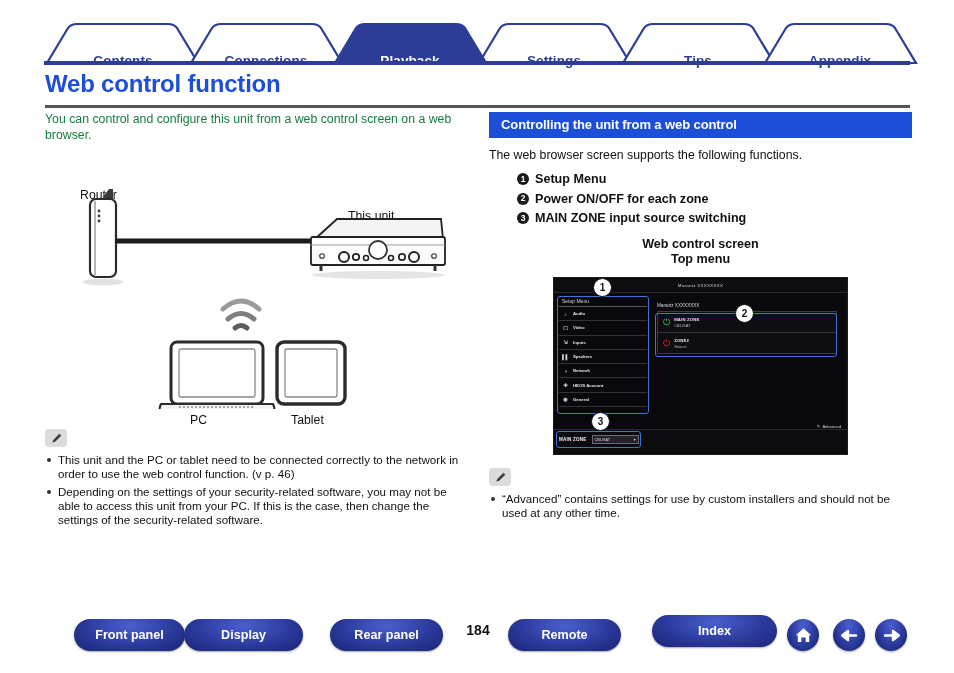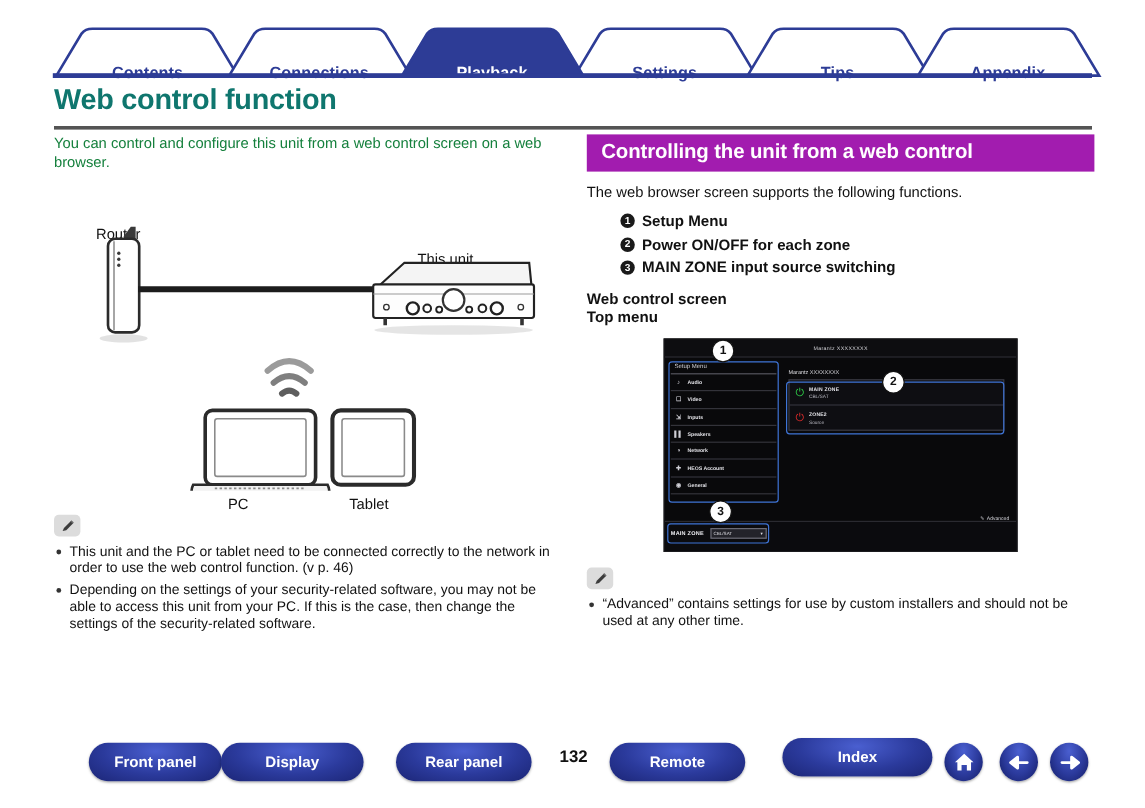--- a/index.html
+++ b/index.html
@@ -15,21 +15,21 @@
     position:absolute;top:33px;text-align:center;
     font-size:13.5px;font-weight:bold;color:#2d3c96;
     letter-spacing:.1px;white-space:nowrap;cursor:pointer;
   }
   .tablabel.active{color:#ffffff;}
   .tabrule{position:absolute;left:44px;top:61px;width:866px;height:4px;background:#2d3c96;}
 
   
   .page-title{
     position:absolute;left:45px;top:70px;
-    font-size:24px;font-weight:bold;color:#0f766e;letter-spacing:-.2px;
+    font-size:24px;font-weight:bold;color:#1d4ed8;letter-spacing:-.2px;
   }
   .title-rule{position:absolute;left:45px;top:105px;width:865px;height:3px;background:#545454;}
 
   
   .colL{position:absolute;left:45px;top:112px;width:420px;}
   .colR{position:absolute;left:489px;top:112px;width:423px;}
 
   .para{font-size:12.3px;line-height:15.5px;color:#15803d;}
 
   
@@ -46,36 +46,36 @@
     position:relative;padding-left:13px;margin-bottom:3px;
     font-size:11.6px;line-height:14.3px;color:#111;
   }
   .bullets li:before{
     content:"";position:absolute;left:2px;top:5px;
     width:4px;height:4px;border-radius:50%;background:#333;
   }
 
   
   .sec-head{
-    background:#a21caf;color:#fff;font-size:17px;font-weight:bold;
+    background:#1d4ed8;color:#fff;font-size:13px;font-weight:bold;
     padding:5px 10px 6px 12px;letter-spacing:-.1px;
   }
   .sec-intro{font-size:12.3px;line-height:15px;margin-top:10px;color:#111;}
   .func-list{margin:9px 0 0 0;padding:0 0 0 28px;list-style:none;}
   .func-list li{
     display:flex;align-items:center;gap:6px;
     font-size:12.6px;font-weight:bold;margin-bottom:5.5px;color:#111;
   }
   .numdot{
     flex:0 0 auto;width:12px;height:12px;border-radius:50%;background:#1a1a1a;
     color:#fff;font-size:8.5px;font-weight:bold;
     display:flex;align-items:center;justify-content:center;line-height:1;
   }
   .mockcap{
-    font-size:12.6px;font-weight:bold;line-height:15px;
+    text-align:center;font-size:12.6px;font-weight:bold;line-height:15px;
     margin-top:12px;color:#111;
   }
 
   
   .mockwrap{position:relative;width:295px;margin:10px auto 0 auto;}
   .mock{
     position:relative;width:295px;height:178px;background:#09090b;
     border:1px solid #1b1b1e;box-sizing:border-box;overflow:hidden;
   }
   .mock-top{
@@ -382,21 +382,21 @@
   </div>
 </div>
 
 <div class="footer">
   <div class="pill" style="left:45px;top:4px;width:111px;margin-left:29px;">Front panel</div>
   <div class="pill" style="left:184px;top:4px;width:119px;">Display</div>
   <div class="pill" style="left:508px;top:4px;width:113px;">Remote</div>
   <div class="pill" style="left:330px;top:4px;width:113px;">Rear panel</div>
   <div class="pill" style="left:652px;top:0;width:125px;">Index</div>
 </div>
-<div class="pagenum">132</div>
+<div class="pagenum">184</div>
 
 <div class="circbtn" style="left:787px;">
   <svg width="19" height="19" viewBox="0 0 19 19">
     <path d="M9.5,2.2 L17.2,9.2 L15.2,9.2 L15.2,16 L11.7,16 L11.7,11.4 L7.3,11.4 L7.3,16 L3.8,16 L3.8,9.2 L1.8,9.2 Z" fill="#fff"></path>
   </svg>
 </div>
 <div class="circbtn" style="left:833px;">
   <svg width="19" height="19" viewBox="0 0 19 19">
     <path d="M16,9.5 L8,9.5 M8,9.5 L8,5 L2.2,9.5 L8,14 Z" fill="#fff" stroke="#fff" stroke-width="2.4" stroke-linecap="round" stroke-linejoin="round"></path>
   </svg>

